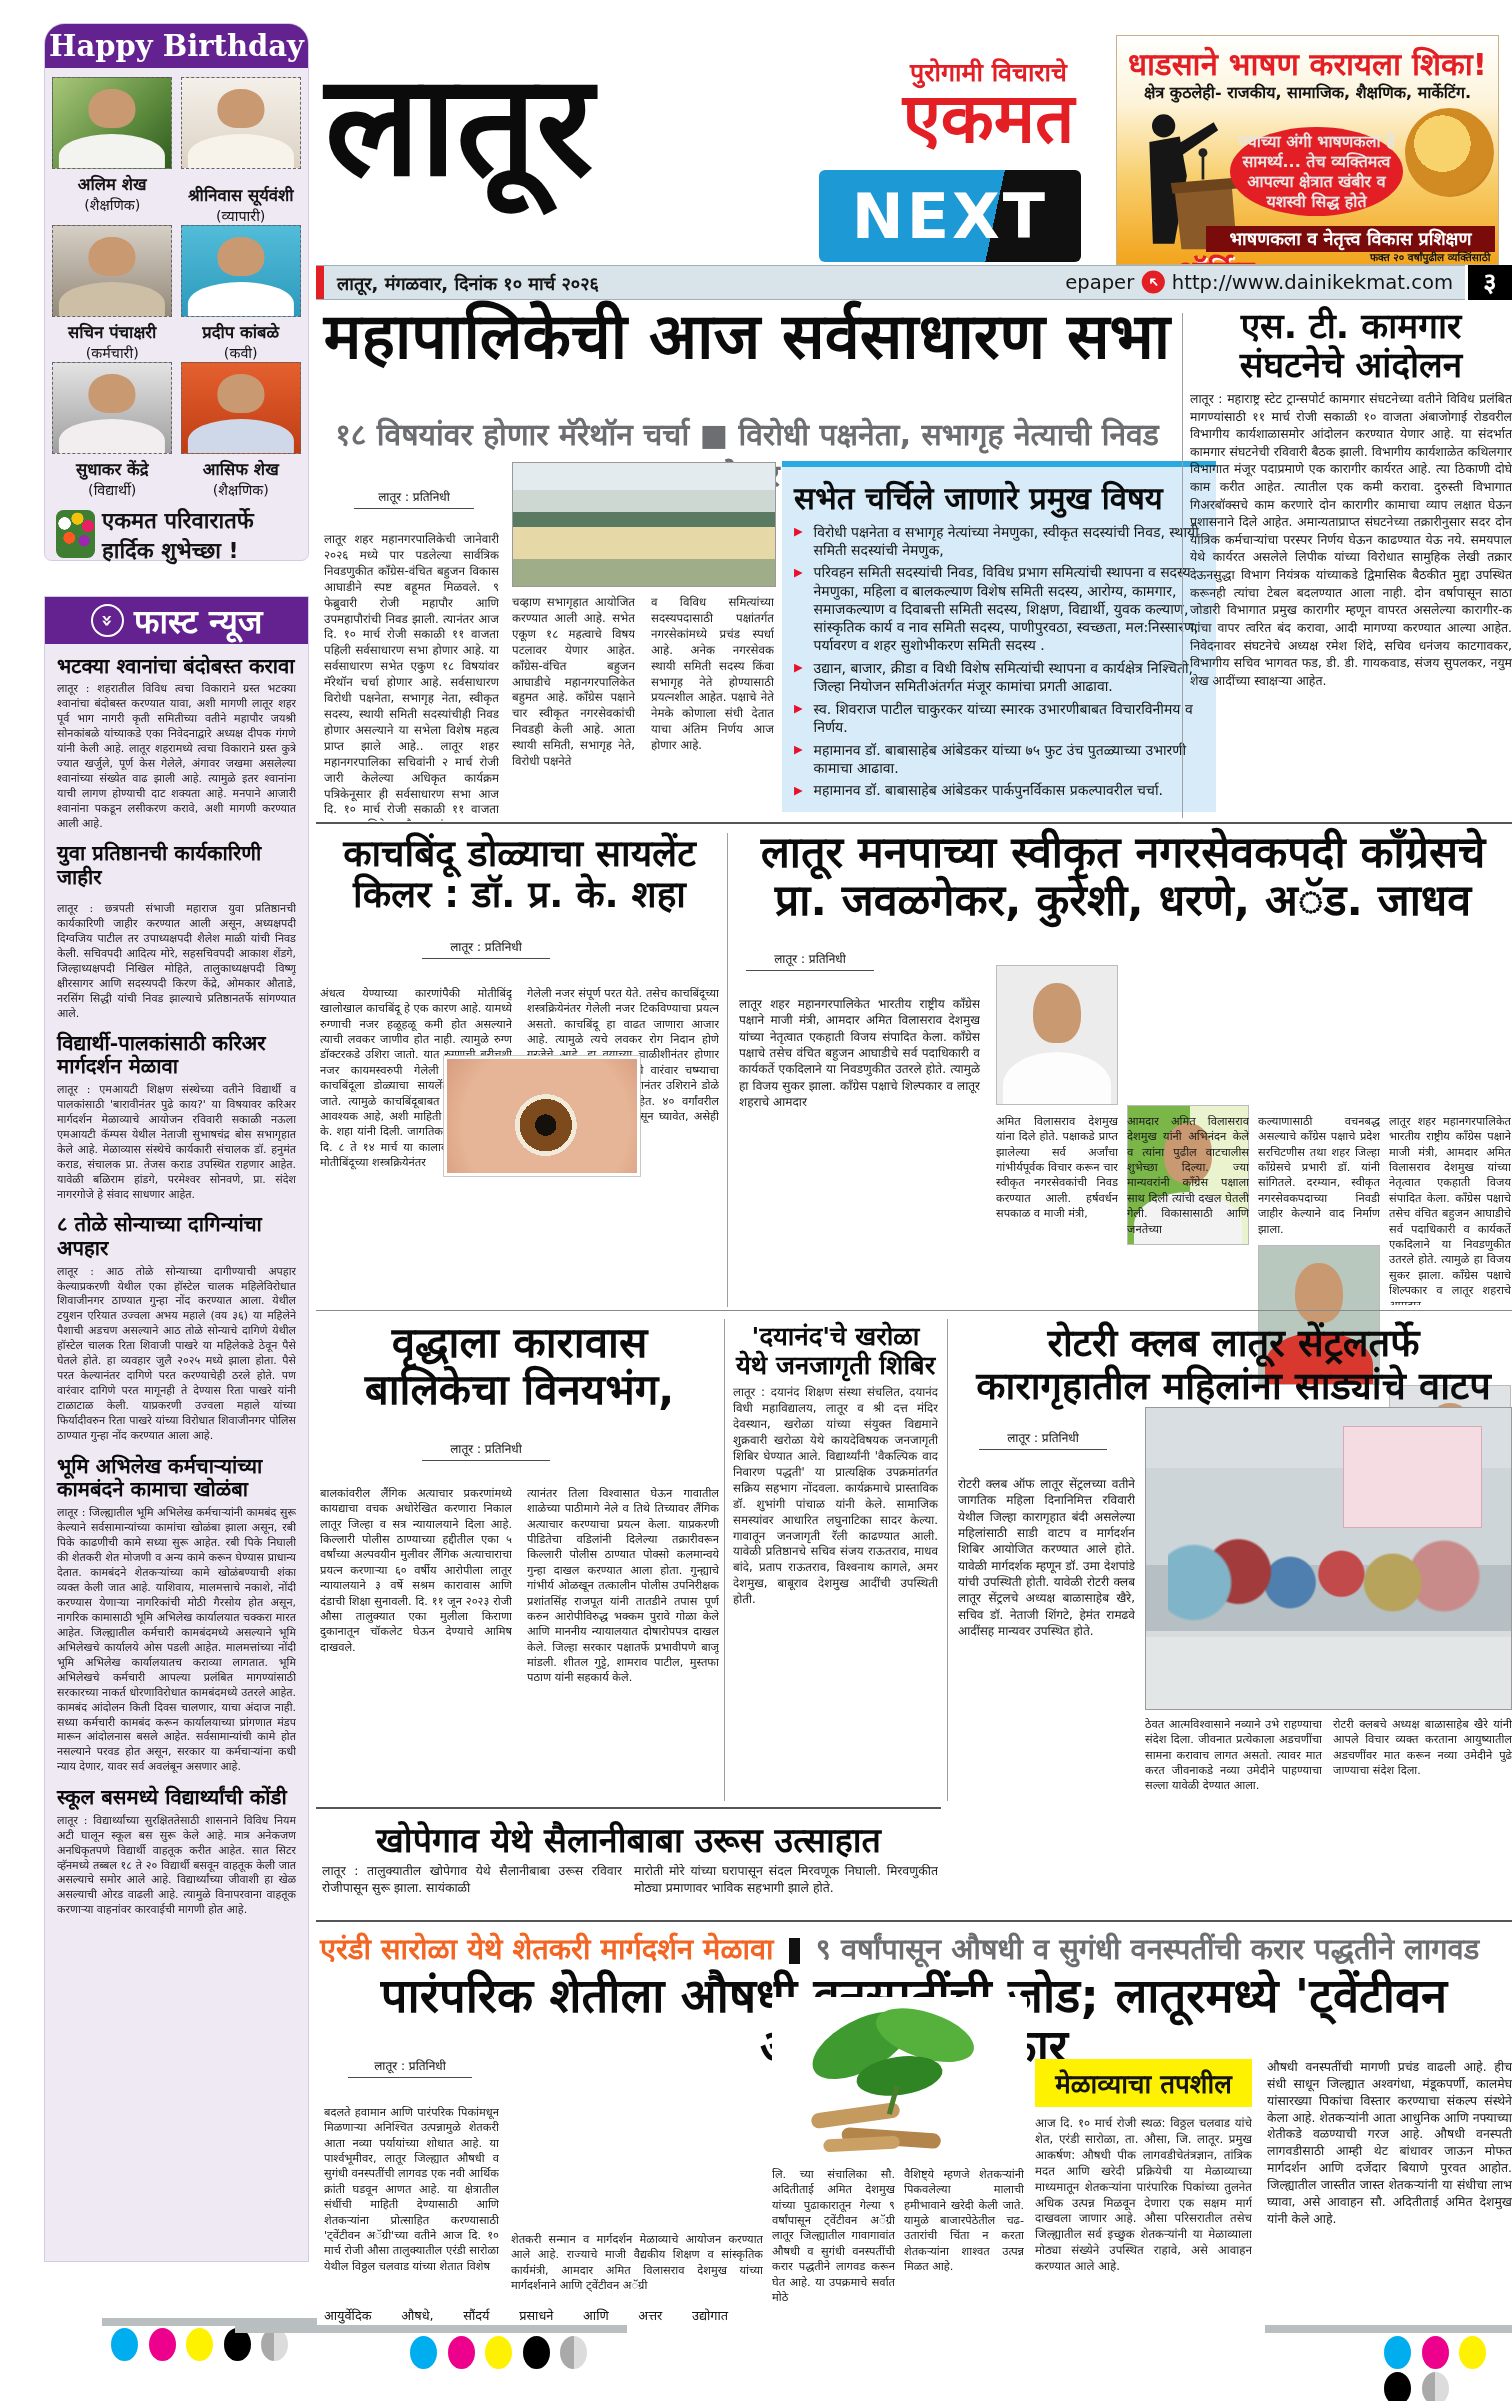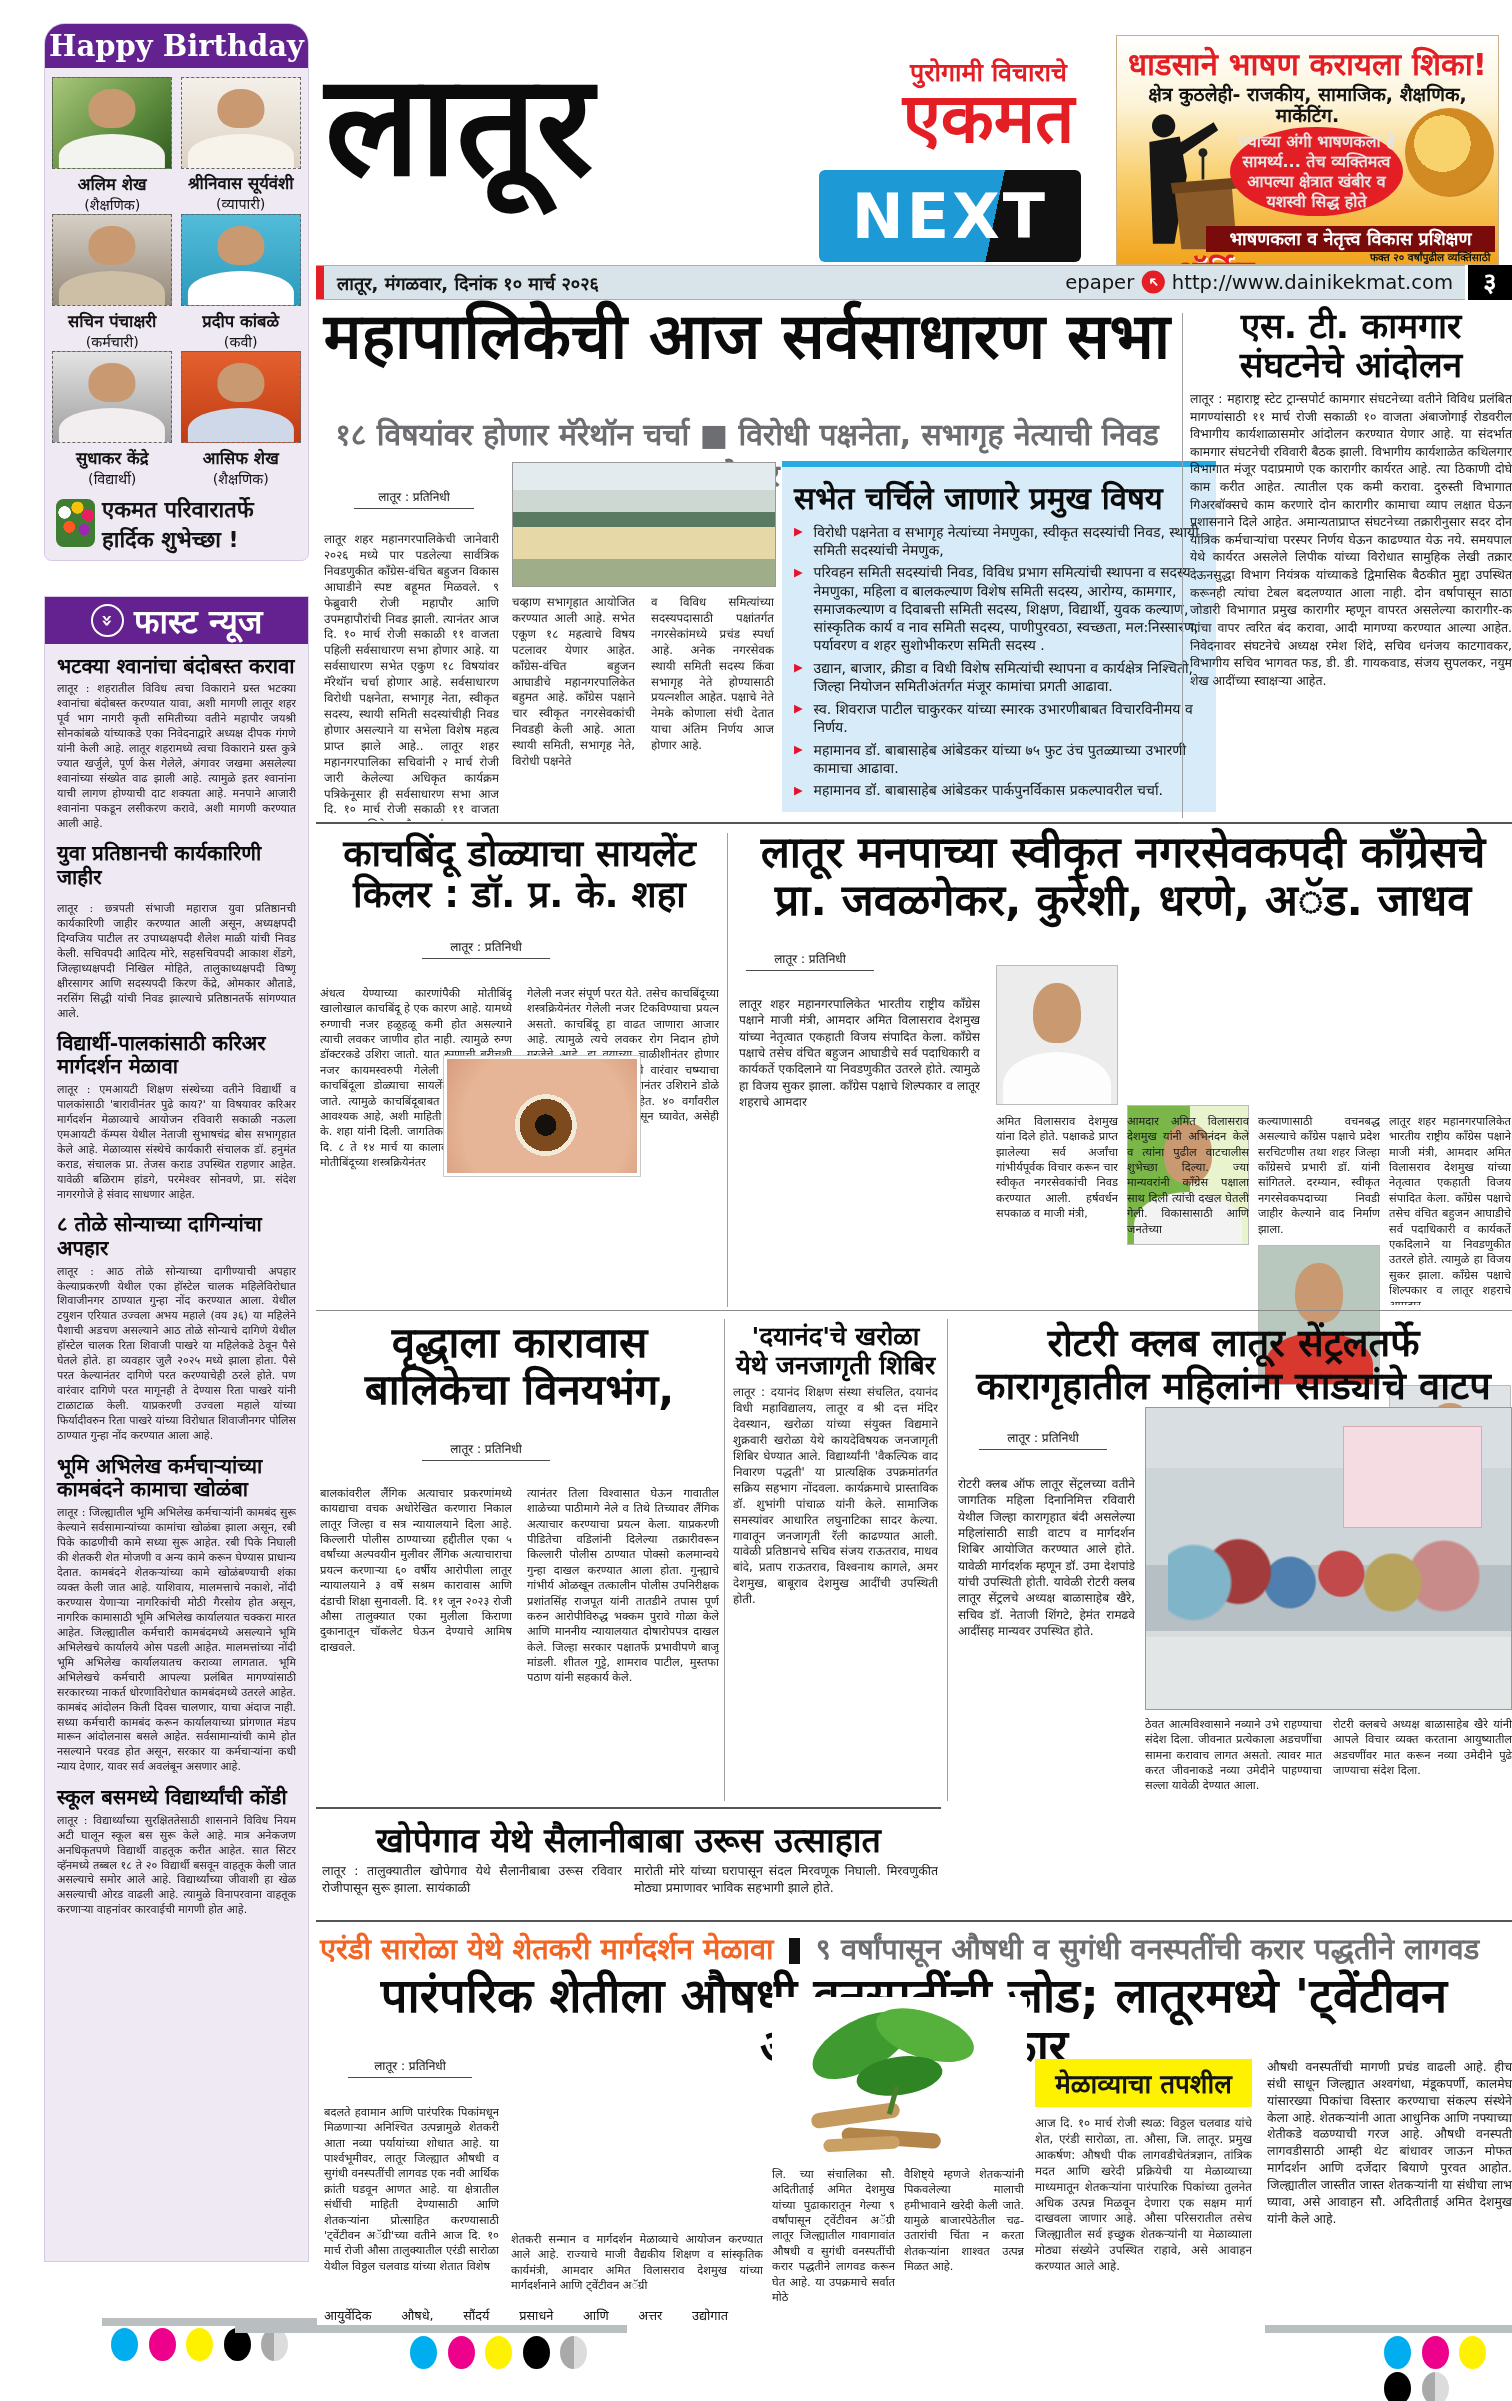--- a/index.html
+++ b/index.html
@@ -46,21 +46,21 @@
   <div class="abs sb" style="left:44px;top:23px;width:265px;height:538px;border-radius:21px 21px 7.5px 7.5px">
     <div class="sb-head" style="height:44px;border-radius:19.6px 19.6px 0 0;font-size:29px;font-family:'DejaVu Serif',serif">Happy Birthday</div>
     <div style="display:flex;flex-wrap:wrap;justify-content:space-around;padding:9px 3px 0">
       <div class="bday-cell">
         <div class="photo person" style="height:92px;background:linear-gradient(135deg,#a9c77a,#5c8a3c 60%,#2f5b20);--shirt:#f3f3ef"></div>
         <div class="b" style="font-size:16.6px;margin-top:3px">अलिम शेख</div>
         <div style="font-size:14.3px">(शैक्षणिक)</div>
       </div>
       <div class="bday-cell">
         <div class="photo person" style="height:92px;background:linear-gradient(180deg,#f4f0e9,#dcd2c4);--shirt:#f8f3ea"></div>
-        <div class="b" style="font-size:16.6px;margin-top:2px">श्रीनिवास सूर्यवंशी</div>
+        <div class="b" style="font-size:16.6px;margin-top:14px">श्रीनिवास सूर्यवंशी</div>
         <div style="font-size:14.3px">(व्यापारी)</div>
       </div>
       <div class="bday-cell">
         <div class="photo person" style="height:92px;background:linear-gradient(180deg,#d6cfc5,#948a7a);--shirt:#cdbfa6"></div>
         <div class="b" style="font-size:16.6px;margin-top:3px">सचिन पंचाक्षरी</div>
         <div style="font-size:14.3px">(कर्मचारी)</div>
       </div>
       <div class="bday-cell">
         <div class="photo person" style="height:92px;background:linear-gradient(180deg,#52bcd9,#2d9abc);--shirt:#ffffff"></div>
         <div class="b" style="font-size:16.6px;margin-top:3px">प्रदीप कांबळे</div>
@@ -127,21 +127,21 @@
   <div class="abs head" style="left:325px;top:21px;width:512px;font-size:140px;line-height:1.5">लातूर</div>
   <div class="abs b" style="left:864px;top:54px;width:249px;font-size:25px;color:#e31e24;text-align:center">पुरोगामी विचाराचे</div>
   <div class="abs b" style="left:864px;top:81px;width:249px;font-size:69px;color:#e31e24;text-align:center;line-height:1.1">एकमत</div>
   <div class="abs c" style="left:819px;top:170px;width:262px;height:92px;border-radius:6px;
        background:linear-gradient(102deg,#1d99d5 0 66%,#101010 66%);display:flex;align-items:center;justify-content:center">
     <span class="b" style="color:#fff;font-size:62px;letter-spacing:3px">NEXT</span>
   </div>
 
   <div class="abs ad clip" style="left:1116px;top:35px;width:383px;height:230px">
     <div class="b c" style="font-size:31px;color:#e31e24;margin-top:6px">धाडसाने भाषण करायला शिका!</div>
-    <div class="b c" style="font-size:19px;line-height:1.1">क्षेत्र कुठलेही- राजकीय, सामाजिक, शैक्षणिक, मार्केटिंग.</div>
+    <div class="b c" style="font-size:16px;line-height:1.1">क्षेत्र कुठलेही- राजकीय, सामाजिक, शैक्षणिक, मार्केटिंग.</div>
     <svg class="abs" style="left:7.5px;top:72px" width="113" height="143" viewBox="0 0 120 160">
       <circle cx="40" cy="20" r="13" fill="#161616"></circle>
       <path d="M24 38 L58 32 L66 76 L52 152 L28 152 Z" fill="#161616"></path>
       <path d="M50 44 L96 16 L101 25 L56 56 Z" fill="#161616"></path>
       <polygon points="52,90 116,84 122,158 60,158" fill="#8a5a28"></polygon>
       <polygon points="48,84 120,78 122,90 50,96" fill="#6e441c"></polygon>
       <line x1="84" y1="52" x2="84" y2="80" stroke="#222" stroke-width="3"></line>
       <circle cx="84" cy="50" r="5" fill="#222"></circle>
     </svg>
     <div class="abs c b" style="left:113px;top:91px;width:173px;height:89px;background:#e31e24;border-radius:50%;color:#e5e5e5;

